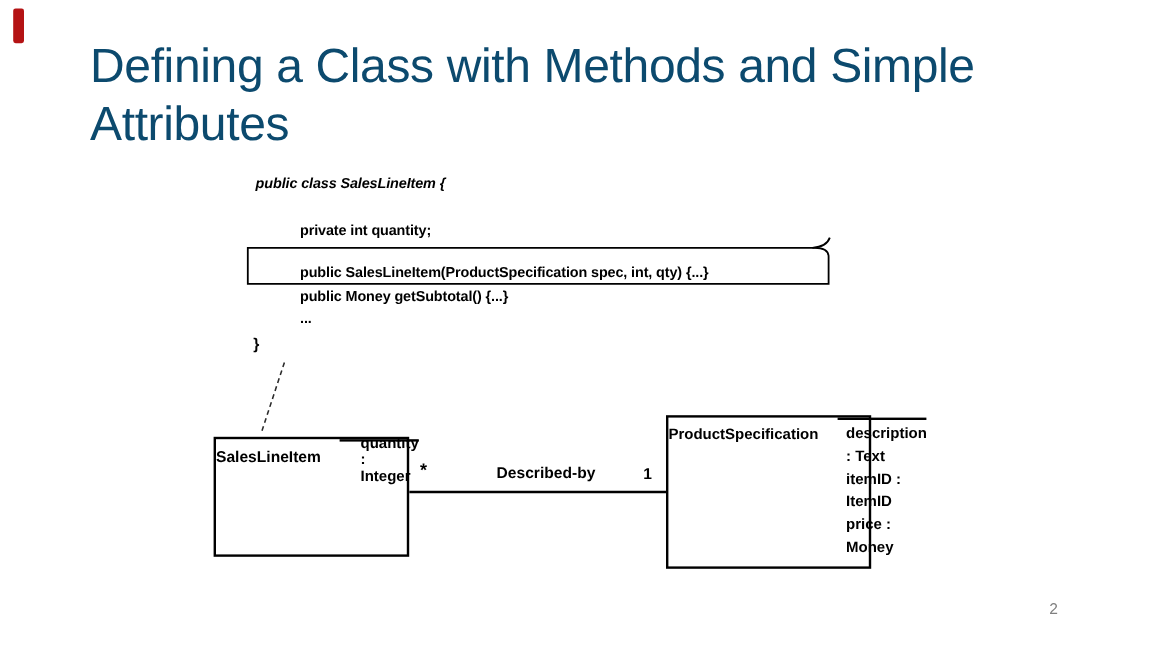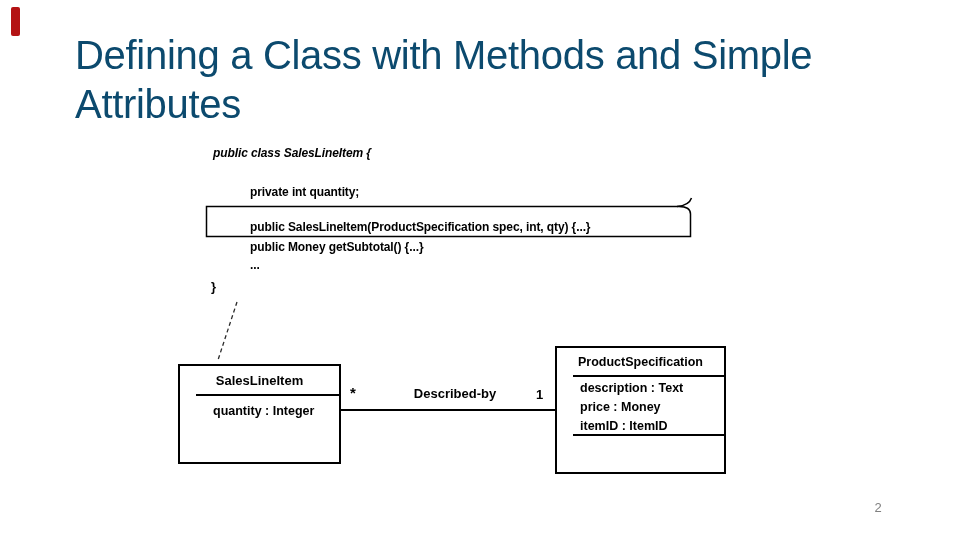--- a/index.html
+++ b/index.html
@@ -22,21 +22,21 @@
   }
   .cl1{left:213px;top:146px;font-style:italic;}
   .cl2{left:250px;top:185px;}
   .cl3{left:250px;top:220px;}
   .cl4{left:250px;top:240px;}
   .cl5{left:250px;top:258px;}
   .cl6{left:211px;top:279px;font-size:13px;}
   .overlay{position:absolute;left:0;top:0;width:960px;height:540px;pointer-events:none;}
   .uml-class{
     position:absolute;border:2px solid #000;background:#fff;
-    box-sizing:border-box;display:flex;flex-direction:column;
+    box-sizing:border-box;display:flex;flex-direction:row;
     font-weight:bold;color:#000;
   }
   .uml-sales{left:178px;top:364px;width:163px;height:100px;}
   .uml-product{left:555px;top:346px;width:171px;height:128px;}
   .uml-name{
     display:flex;align-items:center;justify-content:center;
     font-size:13px;
   }
   .uml-sales .uml-name{height:28px;}
   .uml-product .uml-name{height:27px;font-size:12.5px;}
@@ -88,21 +88,21 @@
   </div>
 
   <div class="assoc-label assoc-star">*</div>
   <div class="assoc-label assoc-name">Described-by</div>
   <div class="assoc-label assoc-one">1</div>
 
   <div class="uml-class uml-product">
     <div class="uml-name">ProductSpecification</div>
     <div class="uml-compartment uml-attrs">
       <div>description : Text</div>
+      <div>itemID : ItemID</div>
       <div>price : Money</div>
-      <div>itemID : ItemID</div>
     </div>
     <div class="uml-compartment uml-empty"></div>
   </div>
 
   <div class="page-number">2</div>
 
 </div>
 
 </body></html>

